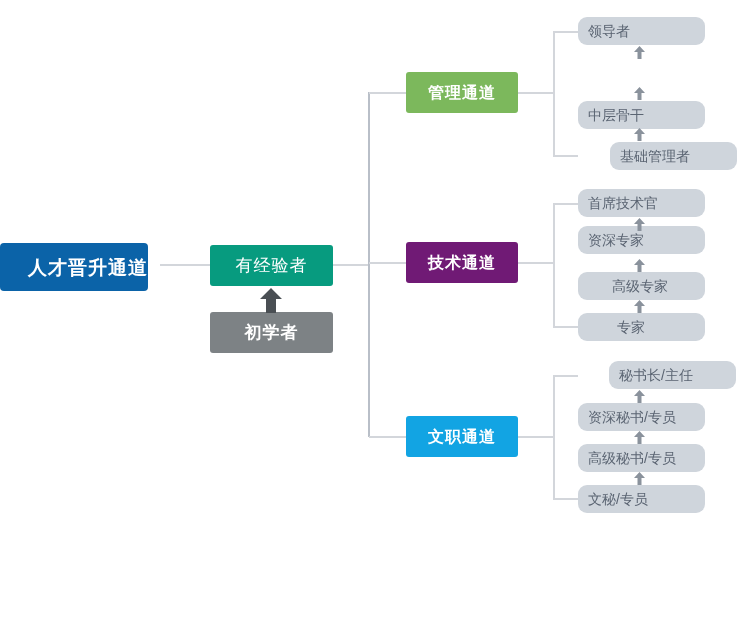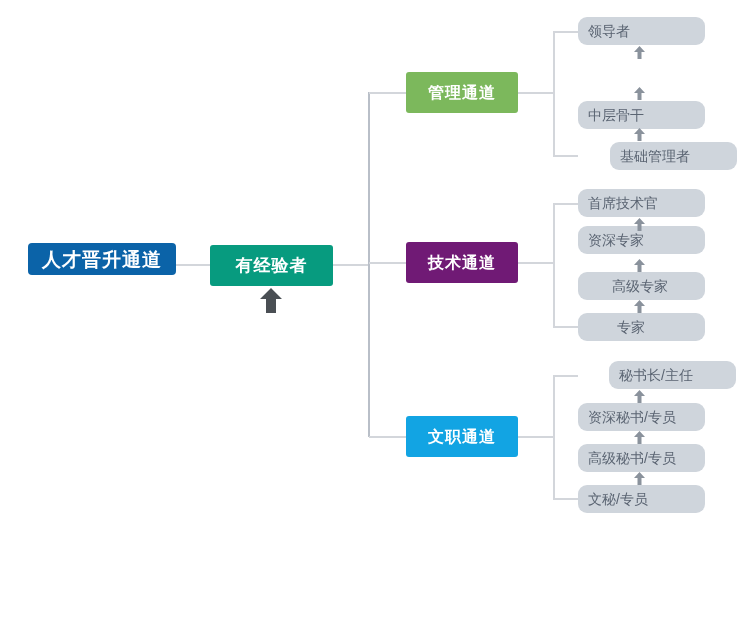--- a/index.html
+++ b/index.html
@@ -27,48 +27,48 @@
     border-radius: 3px;
     white-space: nowrap;
   }
   .node-label {
     display: block;
     line-height: 1;
   }
 
   
   .root {
-    left: 28px;
+    left: 0;
     top: 243px;
     width: 148px;
-    height: 32px;
+    height: 48px;
     background: #0B63A8;
     border-radius: 4px;
-    justify-content: center;
+    justify-content: flex-end;
   }
   .root .node-label {
     color: #ffffff;
     font-size: 19px;
     font-weight: bold;
     letter-spacing: 1px;
   }
 
   
   .experienced {
     left: 210px;
     top: 245px;
     width: 123px;
     height: 41px;
     background: #079B7F;
     justify-content: center;
   }
   .experienced .node-label {
     color: #ffffff;
     font-size: 17px;
-    font-weight: bold;
+    font-weight: normal;
     letter-spacing: 1px;
   }
 
   
   .beginner {
     left: 210px;
     top: 312px;
     width: 123px;
     height: 41px;
     background: #7D8285;
@@ -180,20 +180,23 @@
   <div class="hline" style="left:553px; top:498px; width:25px;"></div>
 
   <div class="node root">
     <span class="node-label">人才晋升通道</span>
   </div>
 
   <div class="node experienced">
     <span class="node-label">有经验者</span>
   </div>
 
+  <div class="node beginner">
+    <span class="node-label">初学者</span>
+  </div>
 
   <div class="arrow-big">
     <svg width="26" height="26" viewBox="0 0 26 26">
       <polygon points="13,1 24,12 18,12 18,26 8,26 8,12 2,12" fill="#4A4F54"></polygon>
     </svg>
   </div>
 
   <div class="node channel channel-mgmt">
     <span class="node-label">管理通道</span>
   </div>

